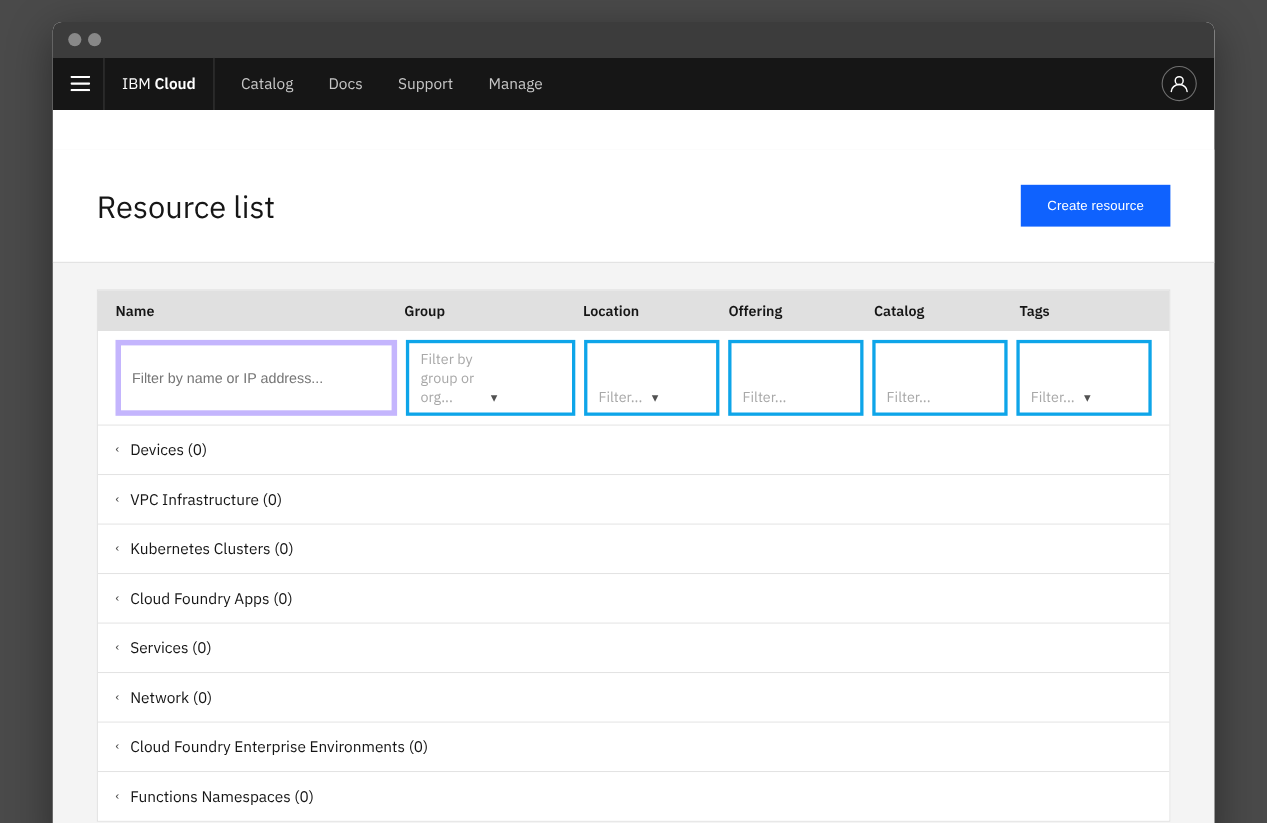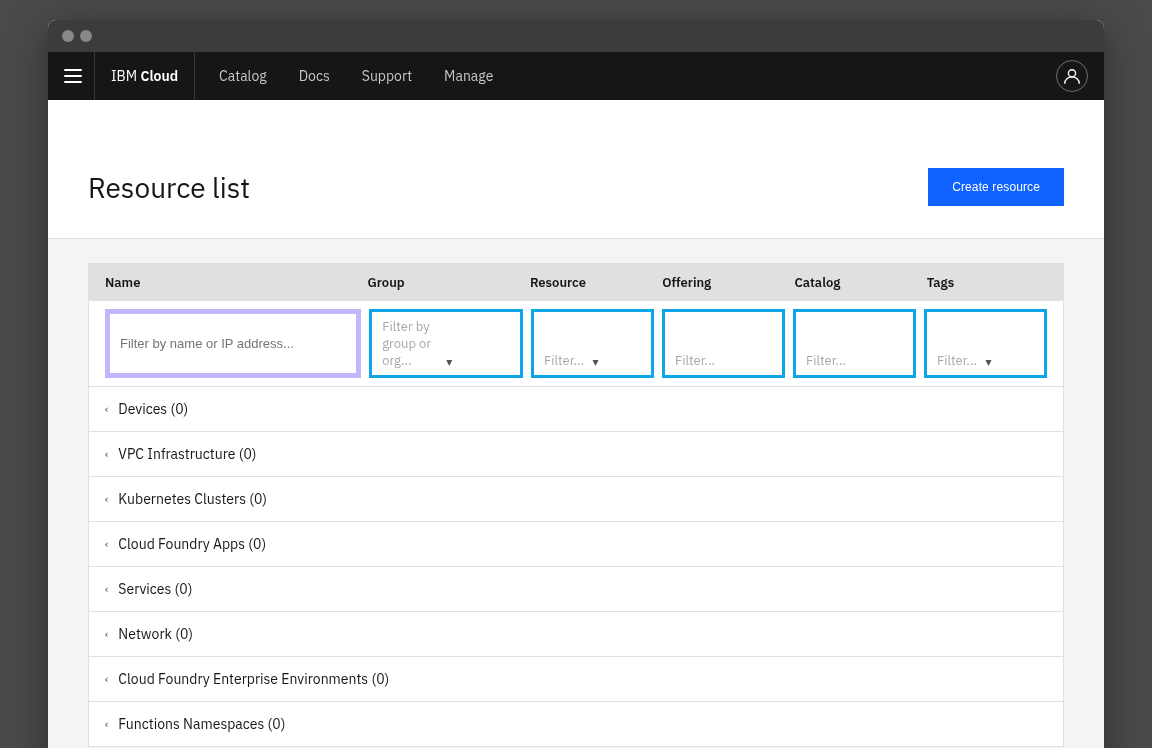--- a/index.html
+++ b/index.html
@@ -232,21 +232,21 @@
       <h1 class="page-title">Resource list</h1>
       <button class="create-btn">Create resource</button>
     </div>
 
     <div class="table-section">
       <div class="table-container">
 
         <div class="table-header">
           <div class="th">Name</div>
           <div class="th">Group</div>
-          <div class="th">Resource</div>
+          <div class="th">Location</div>
           <div class="th">Offering</div>
           <div class="th">Catalog</div>
           <div class="th">Tags</div>
         </div>
 
         <div class="filter-row">
           <input class="filter-input" type="text" placeholder="Filter by name or IP address..." style="">
           <div class="filter-select">
             <span>Filter by group or org...</span>
             <span class="chevron-icon">▾</span>

